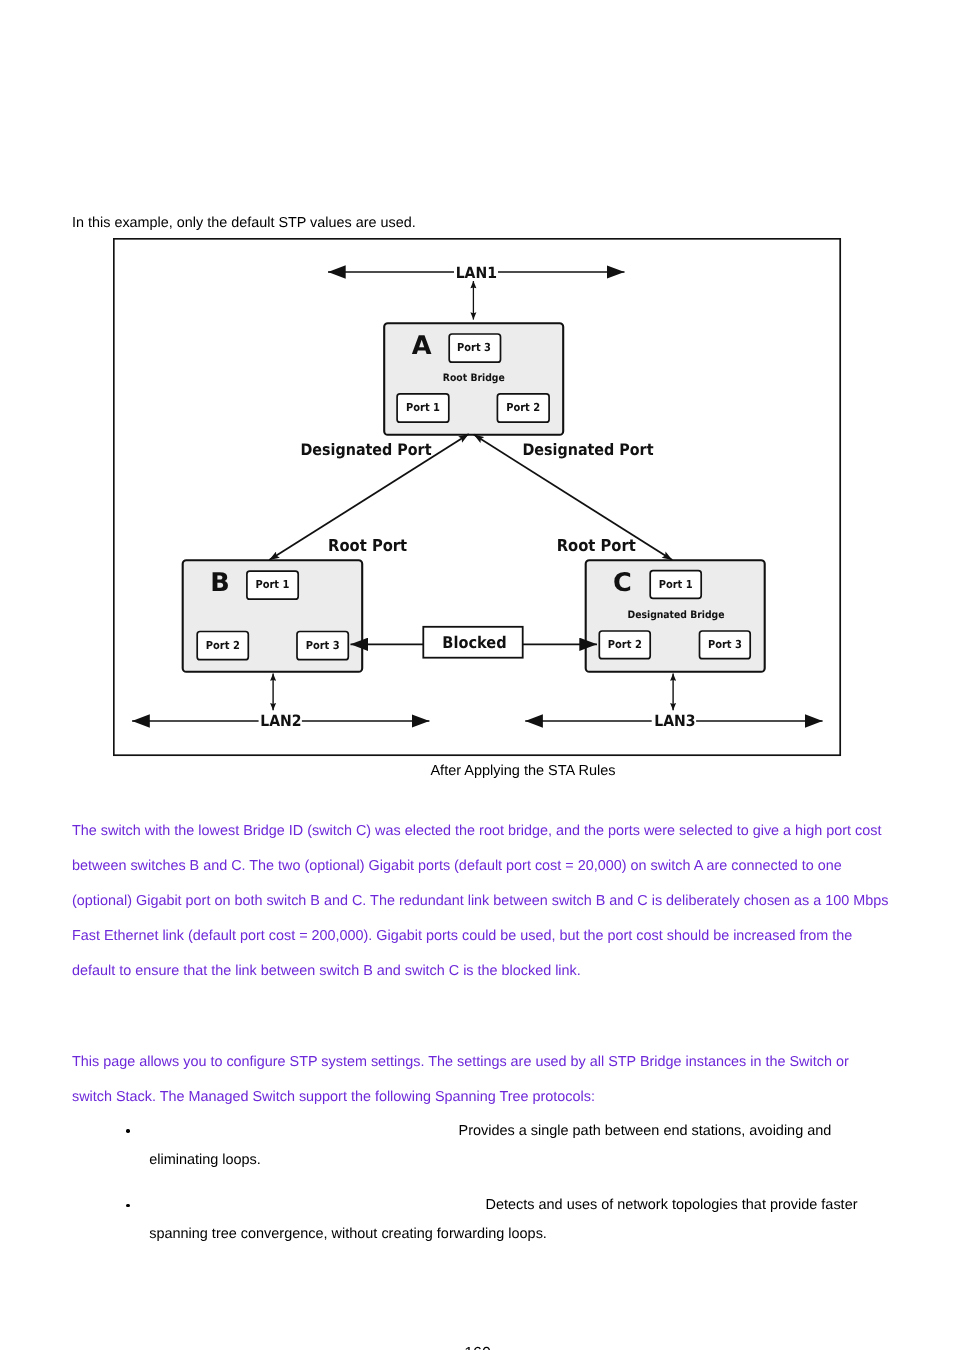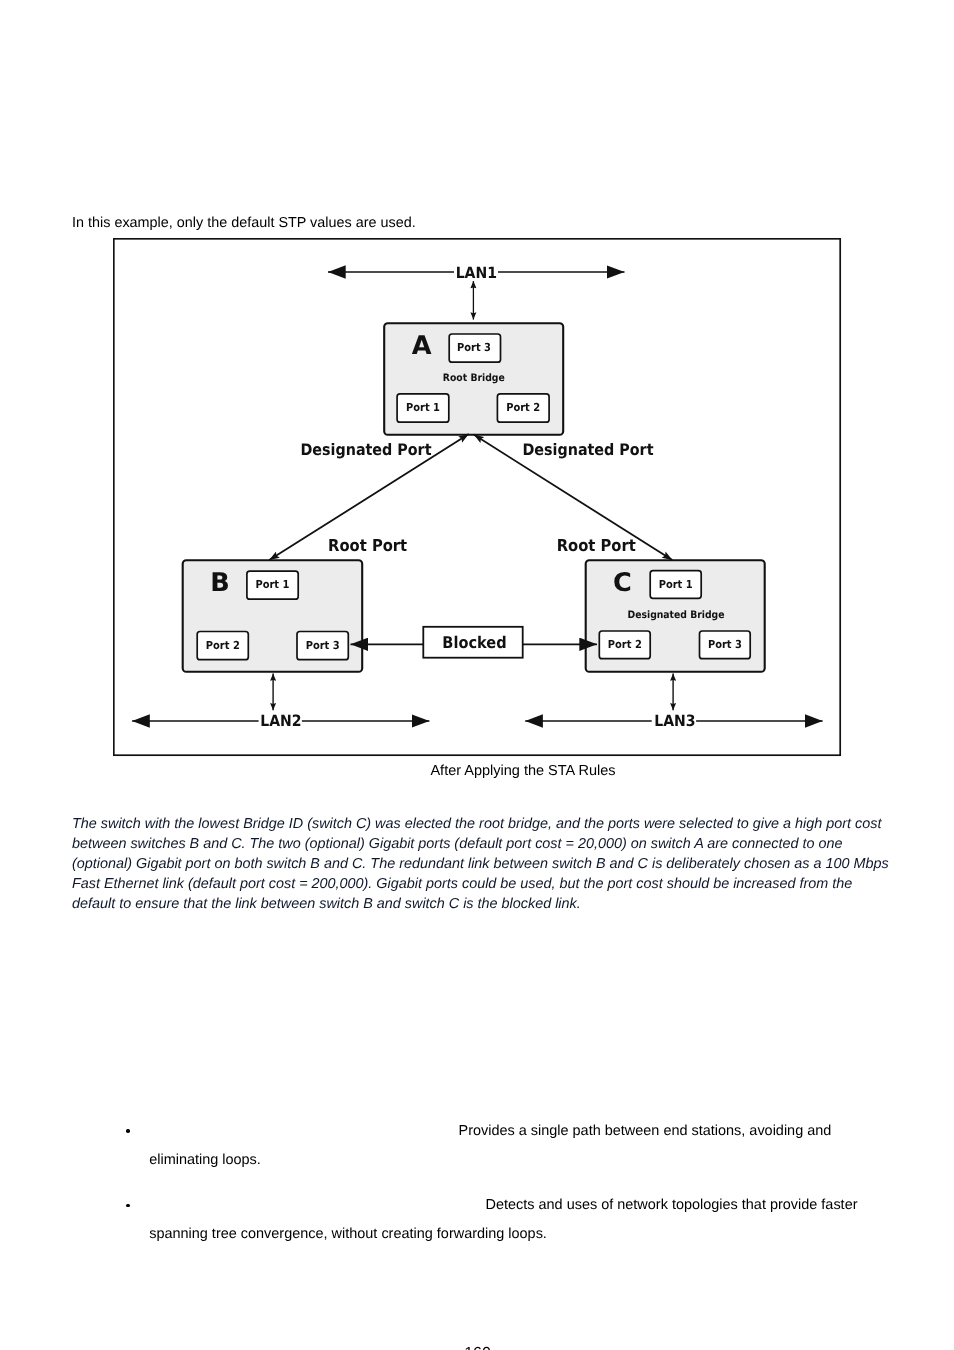--- a/index.html
+++ b/index.html
@@ -24,21 +24,21 @@
   .figure-wrap{position:absolute;left:113px;top:177px;width:730px;height:520px;font-weight:bold;}
   .figure-wrap svg{display:block;}
 
   .caption{
     position:absolute;left:0;top:702px;width:1046px;text-align:center;
     font-size:14.5px;color:#000;
   }
 
   .para{
     position:absolute;left:72px;width:820px;
-    font-size:14.4px;line-height:20px;color:#0f172a;font-style:italic;
+    font-size:14.4px;line-height:35px;color:#6d28d9;
   }
   #para1{top:753px;}
   #para2{top:984px;}
 
   .bullets{position:absolute;left:72px;top:1045px;width:800px;}
   .bullet{position:relative;}
   .bullet + .bullet{margin-top:5.6px;}
   .bullet .dot{
     position:absolute;left:54.2px;top:23.4px;width:3.4px;height:3.4px;
     background:#000;border-radius:50%;
@@ -194,20 +194,21 @@
       <text class="dg-lan" x="561.9" y="488.1" text-anchor="middle">LAN3</text>
       <g>
         <line x1="560.1" y1="435.5" x2="560.1" y2="472.3" stroke="#111" stroke-width="1.4" marker-start="url(#smallArrowStart)" marker-end="url(#smallArrow)"></line>
       </g>
     </svg>
   </div>
 
   <div class="caption">After Applying the STA Rules</div>
 
   <div class="para" id="para1">The switch with the lowest Bridge ID (switch C) was elected the root bridge, and the ports were selected to give a high port cost between switches B and C. The two (optional) Gigabit ports (default port cost = 20,000) on switch A are connected to one (optional) Gigabit port on both switch B and C. The redundant link between switch B and C is deliberately chosen as a 100 Mbps Fast Ethernet link (default port cost = 200,000). Gigabit ports could be used, but the port cost should be increased from the default to ensure that the link between switch B and switch C is the blocked link.</div>
+  <div class="para" id="para2">This page allows you to configure STP system settings. The settings are used by all STP Bridge instances in the Switch or switch Stack. The Managed Switch support the following Spanning Tree protocols:</div>
 
   <div class="bullets">
     <div class="bullet">
       <span class="dot"></span>
       <div class="btext"><span class="hidden-term" id="term1">STP – IEEE 802.1D Spanning Tree Protocol:</span> <span>Provides a single path between end stations, avoiding and eliminating loops.</span></div>
     </div>
     <div class="bullet">
       <span class="dot"></span>
       <div class="btext"><span class="hidden-term" id="term2">RSTP – IEEE 802.1w Rapid Spanning Tree Protocol:</span> <span>Detects and uses of network topologies that provide faster spanning tree convergence, without creating forwarding loops.</span></div>
     </div>

